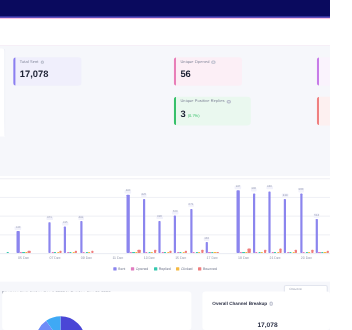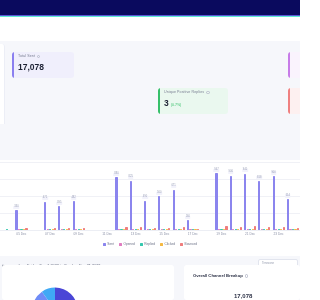--- a/index.html
+++ b/index.html
@@ -2,21 +2,21 @@
 <html><head>
 <meta charset="utf-8">
 <style>
   * { box-sizing: border-box; margin: 0; padding: 0; }
   html, body {
     width: 300px; height: 300px;
     background: #ffffff;
     font-family: "Liberation Sans", sans-serif;
     overflow: hidden;
   }
-  #app { position: relative; width: 300px; height: 300px; background: #5eead4; }
+  #app { position: relative; width: 300px; height: 300px; background: #f9a8d4; }
 
   
   .topbar {
     position: absolute; left: 0; top: 0; width: 300px; height: 16px;
     background: #0a0a5e;
     border-bottom: 1px solid #5b56d6;
   }
 
   
   .subbar {
@@ -181,20 +181,31 @@
       <div class="clabel">
         <span>Total Sent</span>
         <span class="info-dot"></span>
       </div>
       <div class="cvalue">
         <span>17,078</span>
         <span class="cpct"></span>
       </div>
     </div>
 
+    <div class="card c-open">
+      <div class="accent"></div>
+      <div class="clabel">
+        <span>Unique Opened</span>
+        <span class="info-dot"></span>
+      </div>
+      <div class="cvalue">
+        <span>56</span>
+        <span class="cpct"></span>
+      </div>
+    </div>
 
 
     <div class="card c-posrep">
       <div class="accent"></div>
       <div class="clabel">
         <span>Unique Positive Replies</span>
         <span class="info-dot"></span>
       </div>
       <div class="cvalue">
         <span>3</span>

